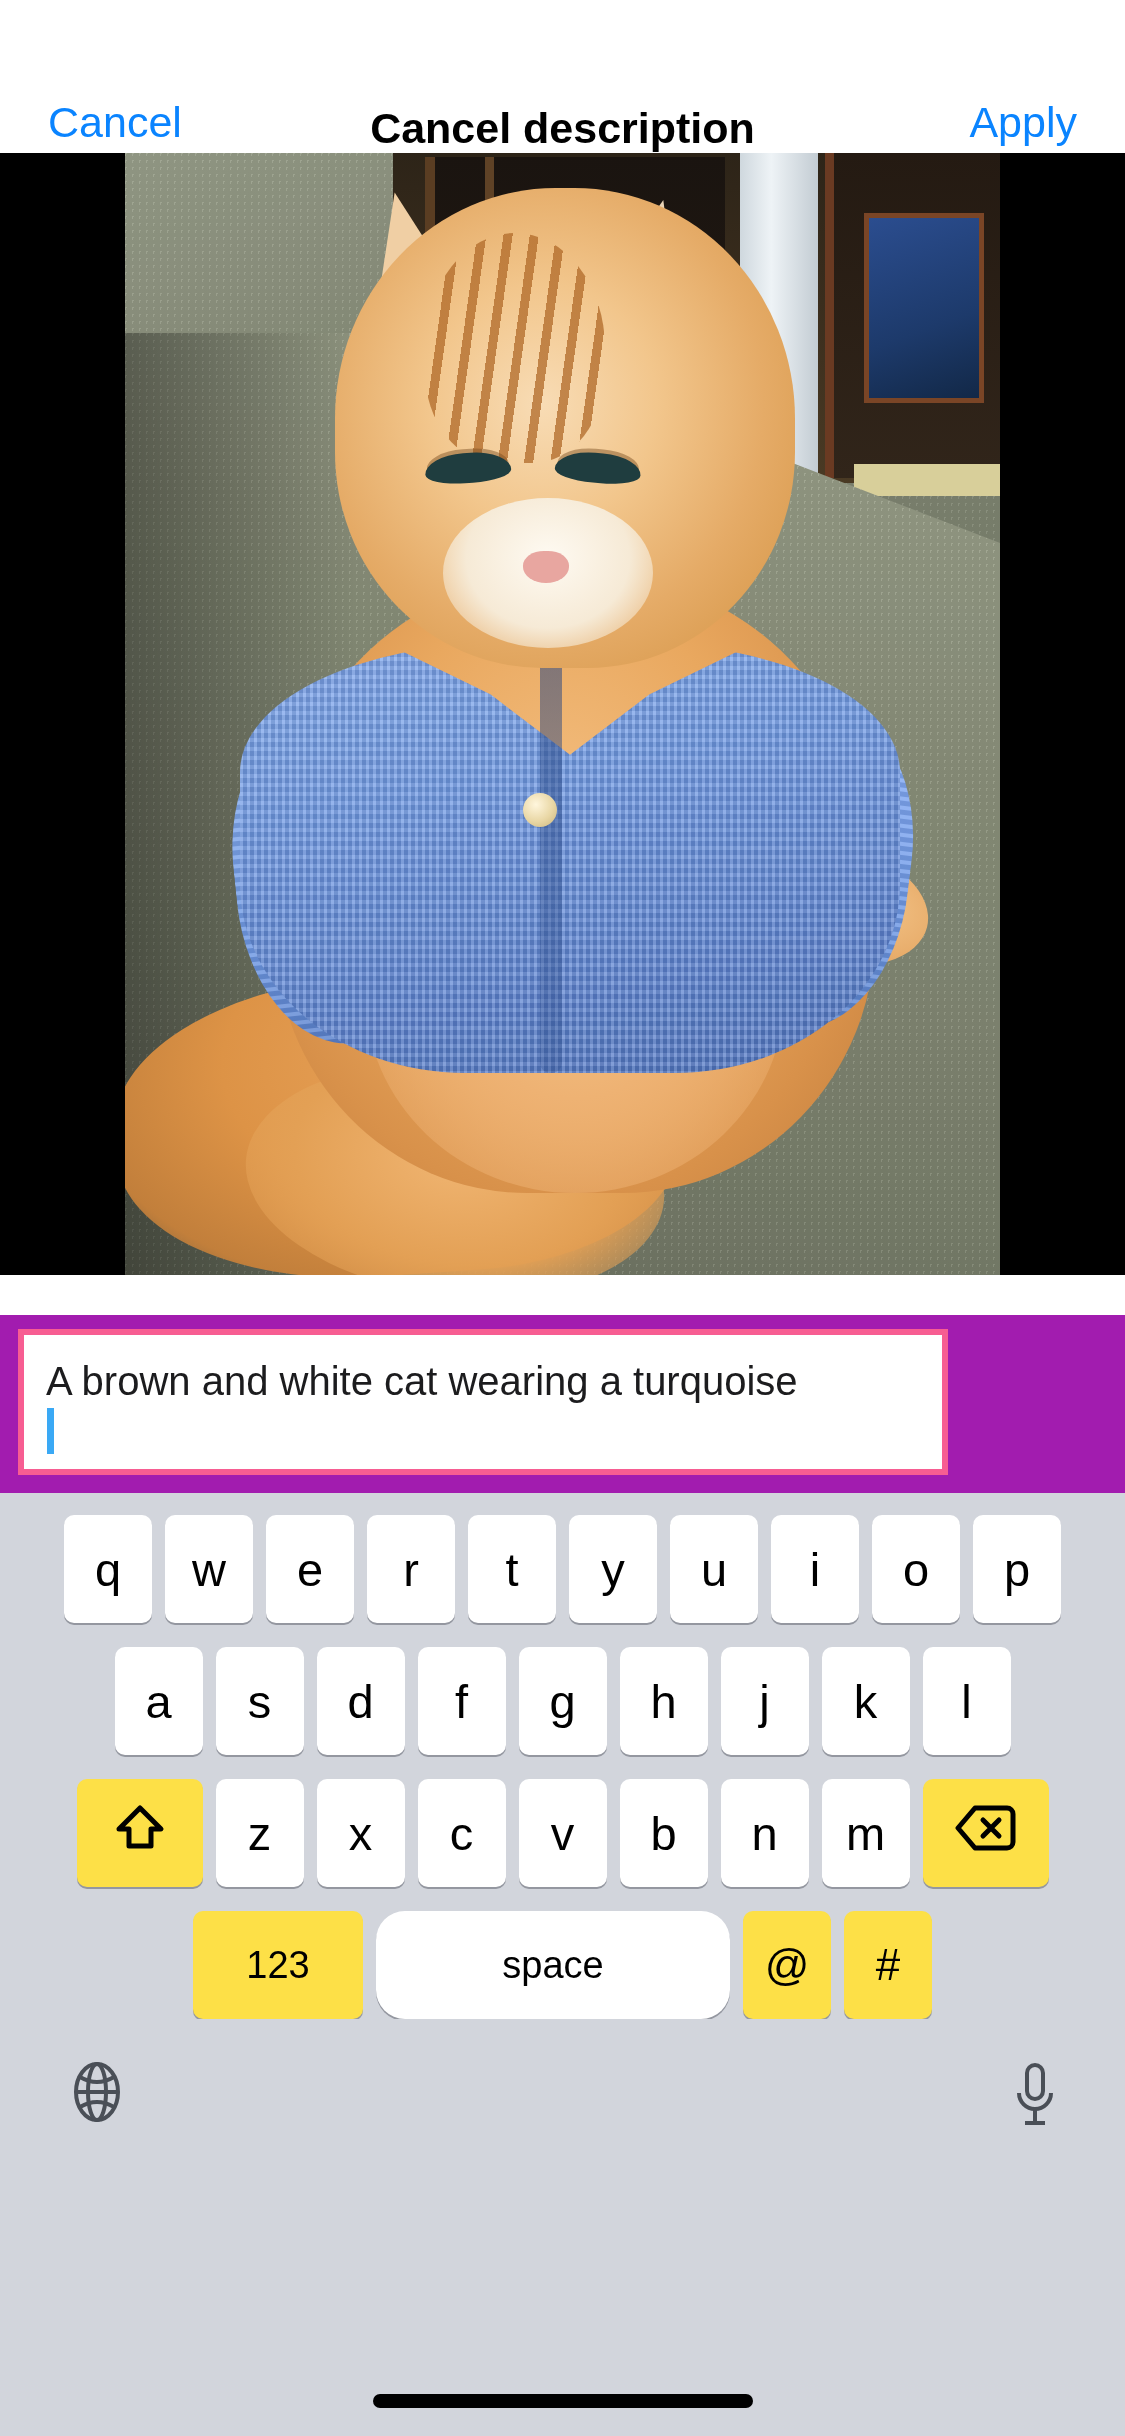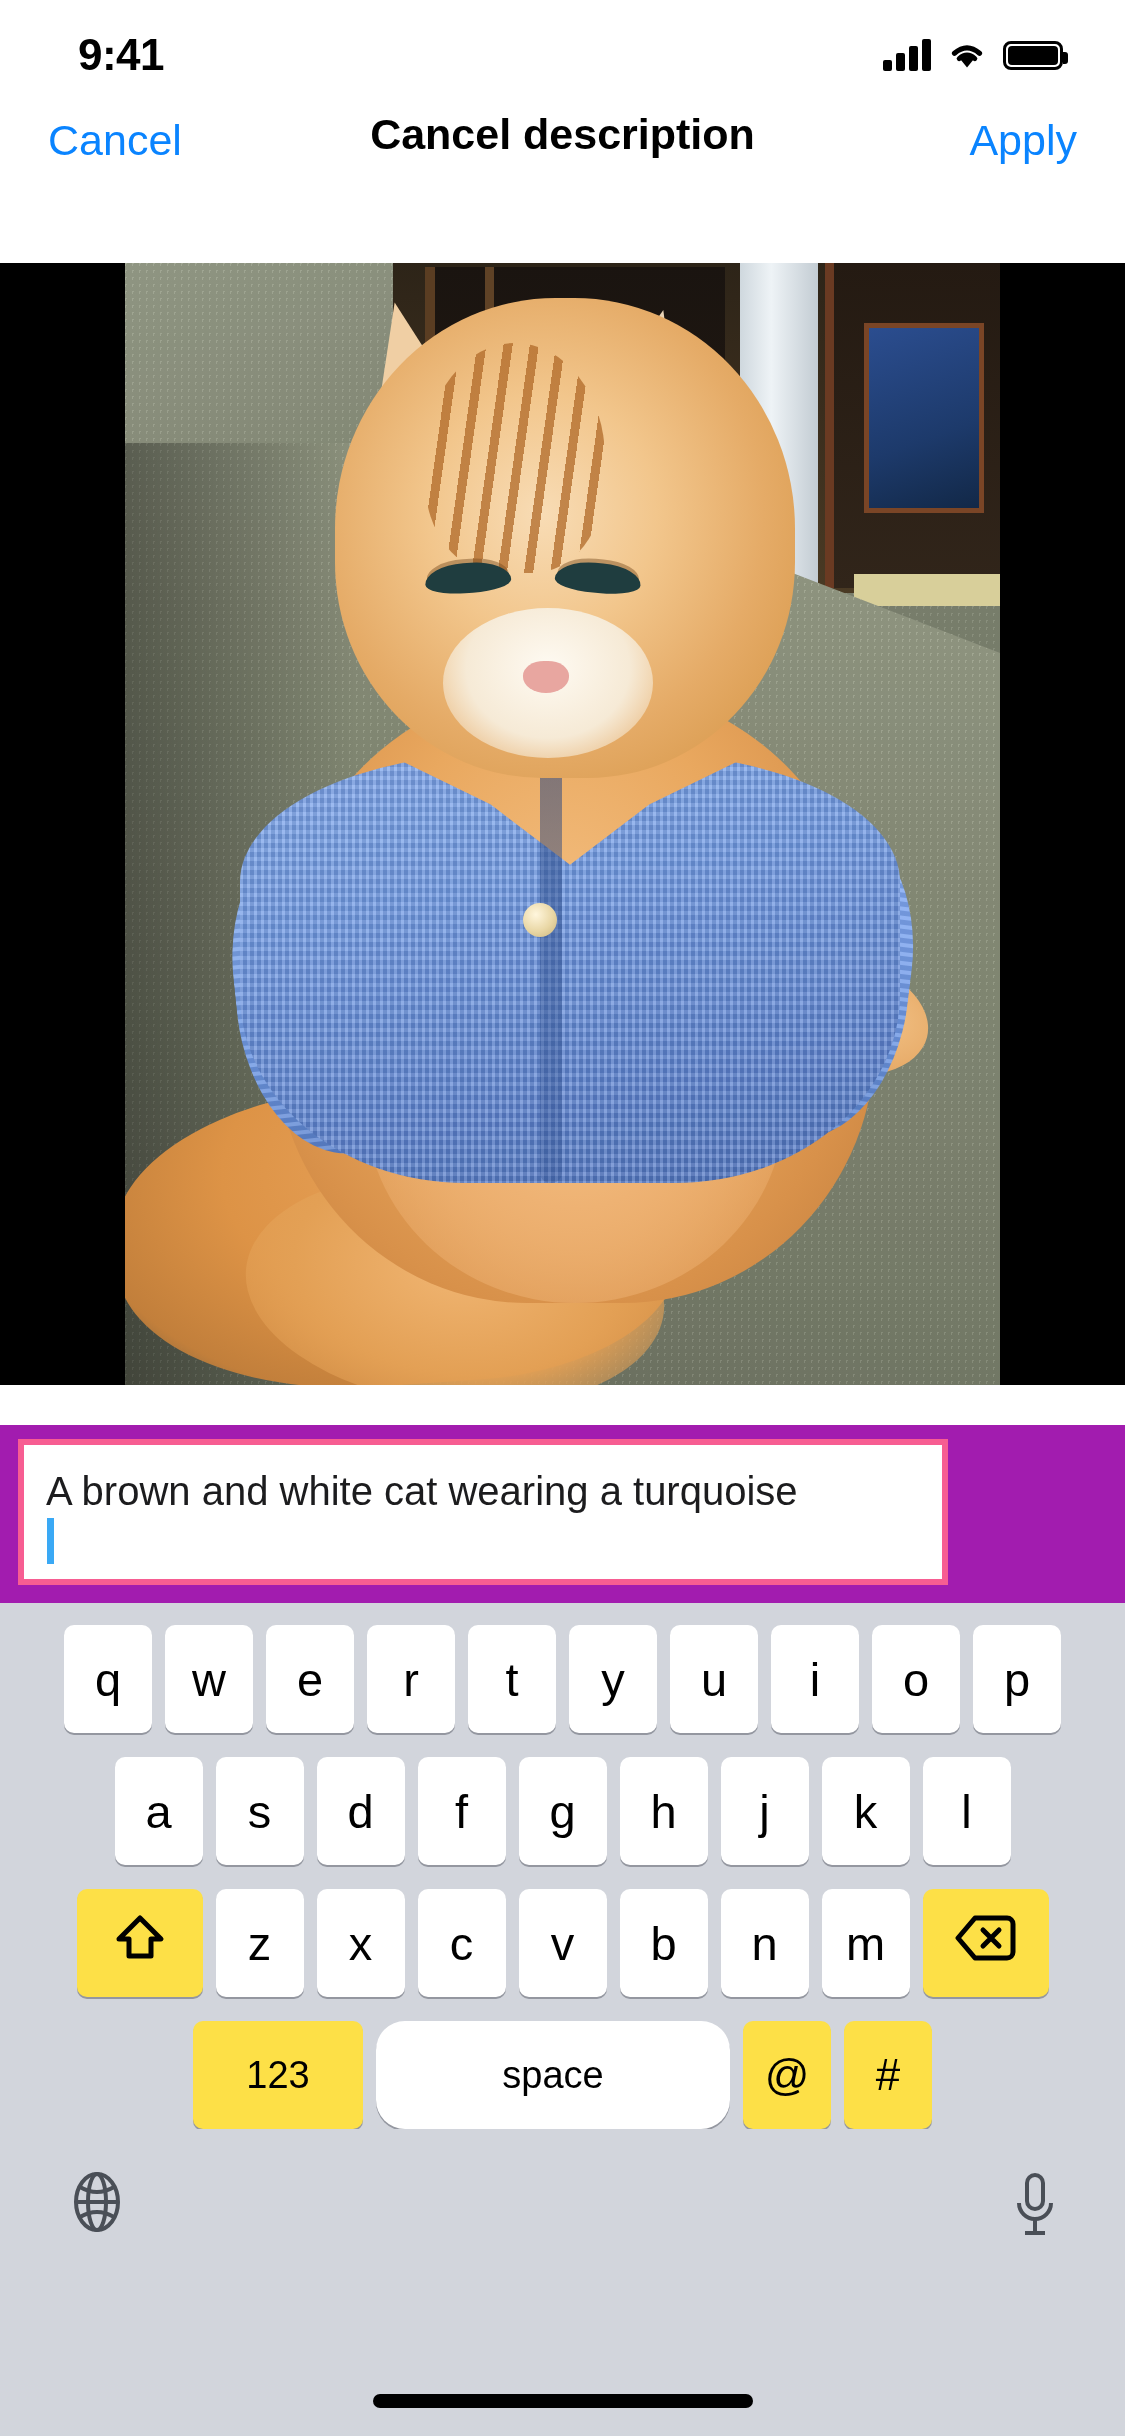--- a/index.html
+++ b/index.html
@@ -34,21 +34,21 @@
   }
   .battery::after{
     content:""; position:absolute; right:-8px; top:8px;
     width:5px; height:12px; background:#000; border-radius:0 3px 3px 0;
   }
   .battery .fill { height:100%; width:100%; background:#000; border-radius:4px; }
 
   
   .navbar {
     height:153px; flex:0 0 153px;
-    display:flex; align-items:flex-start; justify-content:space-between;
+    display:flex; align-items:flex-end; justify-content:space-between;
     padding:0 38px; background:#ffffff; position:relative;
   }
   .nav-btn { font-size:43px; color:#0a84ff; background:none; border:none;
              font-family:"Liberation Sans", sans-serif; cursor:pointer; padding:6px 10px; }
   .nav-title {
     position:absolute; left:0; right:0; text-align:center;
     font-size:43px; font-weight:700; color:#000; pointer-events:none;
   }
 
   
@@ -287,41 +287,20 @@
   .home-indicator {
     position:absolute; left:50%; transform:translateX(-50%); bottom:28px;
     width:380px; height:14px; background:#000; border-radius:8px;
   }
 </style>
 </head>
 <body>
 
 <div class="phone">
 
-  <div class="statusbar">
-    <div class="status-time">9:41</div>
-    <div class="status-right">
-      <div class="cell-bars">
-          <i></i>
-          <i></i>
-          <i></i>
-          <i></i>
-        </div>
-      <div class="wifi-icon">
-        <svg width="40" height="30" viewBox="0 0 40 30">
-          <path d="M20 27.5 L13.5 19.5 Q20 14.5 26.5 19.5 Z" fill="#000"></path>
-          <path d="M7.5 13.2 Q20 2.5 32.5 13.2" stroke="#000" stroke-width="5.2" fill="none" stroke-linecap="round"></path>
-          <path d="M12.2 18.6 Q20 11.8 27.8 18.6" stroke="#000" stroke-width="5" fill="none" stroke-linecap="round"></path>
-        </svg>
-      </div>
-      <div class="battery">
-          <div class="fill"></div>
-        </div>
-    </div>
-  </div>
 
   <div class="navbar">
     <button class="nav-btn">Cancel</button>
     <div class="nav-title">Cancel description</div>
     <button class="nav-btn">Apply</button>
   </div>
 
   <div class="viewer">
     <div class="photo">
       <div class="bg-couch"></div>

